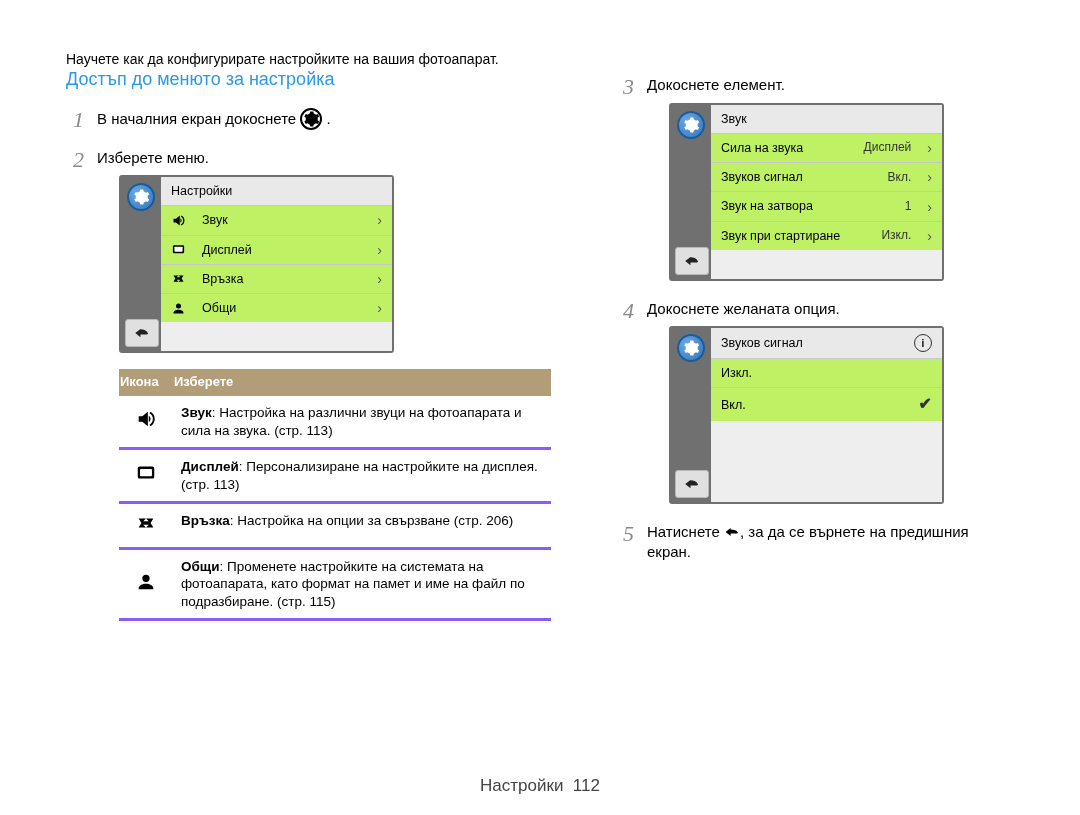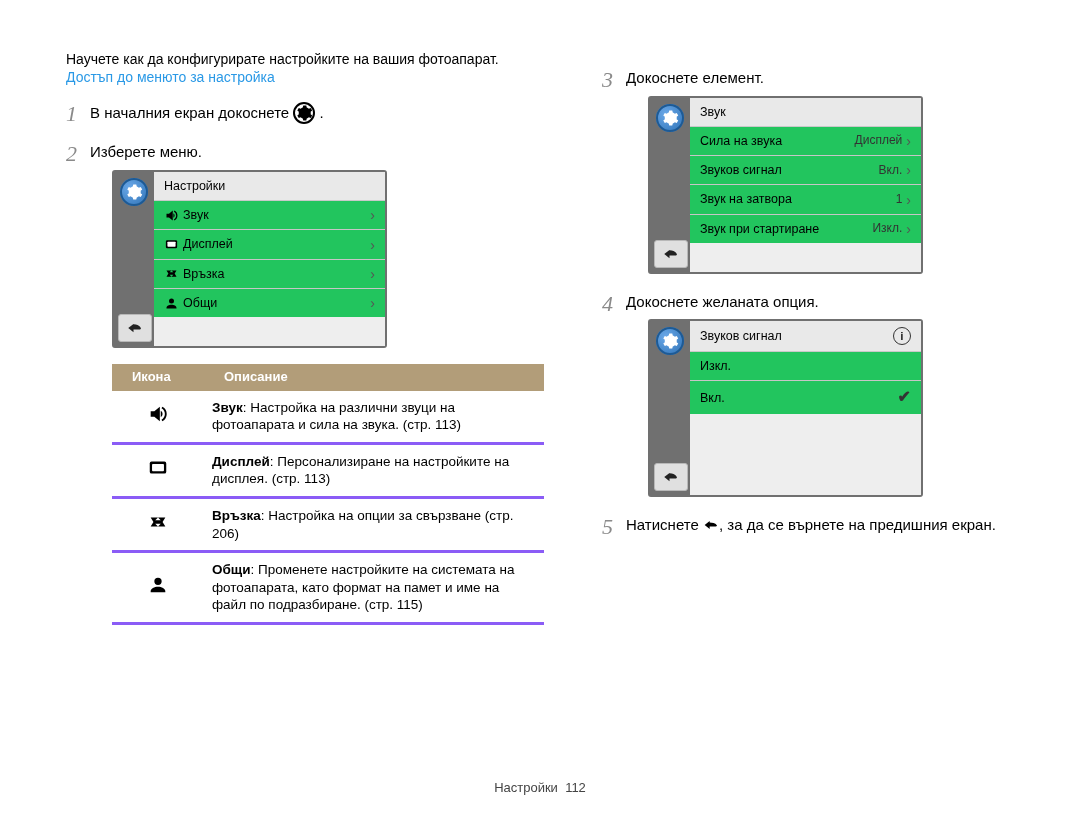--- a/index.html
+++ b/index.html
@@ -28,28 +28,28 @@
   .subtitle {
     font-size: 14px;
   }
   .columns {
     display: flex;
     gap: 58px;
   }
   .col { flex: 1; }
   h2.section {
     color: #2a99e6;
-    font-size: 14px;
+    font-size: 18px;
     font-weight: normal;
     margin: 0 0 16px 0;
   }
   ol.steps {
     list-style: none;
     padding: 0;
-    margin: 0;
+    margin: 7px;
     counter-reset: step;
   }
   ol.steps > li {
     counter-increment: step;
     position: relative;
     padding-left: 24px;
     margin-bottom: 18px;
     font-size: 15px;
   }
   ol.steps > li::before {
@@ -101,27 +101,27 @@
   .ms-body .hdr {
     background: #e9e9e9;
     font-size: 12.5px;
     padding: 6px 10px;
     border-bottom: 1px solid #c9c9c9;
     display: flex;
     justify-content: space-between;
     align-items: center;
   }
   .ms-body .row {
-    background: #22c55e;
+    background: #bef264;
     border-bottom: 1px solid #c6c6c6;
     font-size: 12.5px;
     padding: 6px 10px 6px 10px;
     display: flex;
     align-items: center;
-    gap: 4px;
+    gap: 16px;
   }
   .ms-body .row:last-child { border-bottom: none; }
   .ms-body .row .label { flex: 1; }
   .ms-body .row .val { color: #333; font-size: 12px; }
   .ms-body .row .chev { color: #555; font-size: 14px; line-height: 1; }
   .ms-body .row .chk { font-size: 16px; font-weight: bold; color: #333; }
 
   .ms-body .info-btn {
     width: 16px; height: 16px;
     border-radius: 50%;
@@ -173,42 +173,42 @@
     width: 432px;
     border-collapse: collapse;
     font-size: 13.5px;
     margin-left: 22px;
   }
   table.desc th {
     background: #b29d79;
     color: #fff;
     font-weight: bold;
     text-align: left;
-    padding: 5px 20px;
+    padding: 5px 1px;
     font-size: 13px;
   }
   table.desc th:first-child { width: 52px; }
   table.desc td {
     border-bottom: 3px solid #8b5cf6;
     padding: 8px 8px;
     vertical-align: top;
   }
   table.desc td.ic {
     text-align: center;
     vertical-align: middle;
   }
   table.desc td.ic .row-icon { width: 22px; height: 22px; }
   table.desc td.ic .row-icon svg { width: 22px; height: 22px; }
 
   .footer {
     position: absolute;
     left: 0; right: 0;
     bottom: 18px;
     text-align: center;
-    font-size: 13px;
+    font-size: 17px;
     color: #444;
   }
 </style>
 </head>
 <body>
 
 <div class="page">
   <div class="subtitle">Научете как да конфигурирате настройките на вашия фотоапарат.</div>
 
   <div class="columns">
@@ -284,21 +284,21 @@
                   <span class="chev">›</span>
                 </div>
               </div>
           </div>
 
           
           <table class="desc">
             <thead>
               <tr>
                 <th>Икона</th>
-                <th>Описание</th>
+                <th>Изберете</th>
               </tr>
             </thead>
             <tbody id="desc-body">
                 <tr>
                   <td class="ic"><span class="row-icon">
                       <svg viewBox="0 0 24 24">
                         <path fill="#000" d="M4 9v6h4l6 5V4L8 9H4zm13 3a4 4 0 0 0-2-3.5v7A4 4 0 0 0 17 12zm2.5 0c0 2.7-1.5 5-3.7 6.2l1 1.7A9 9 0 0 0 21.5 12 9 9 0 0 0 16.8 4l-1 1.7A7.2 7.2 0 0 1 19.5 12z"></path>
                       </svg>
                     </span></td>
                   <td><b>Звук</b><span>: Настройка на различни звуци на фотоапарата и сила на звука. (стр. 113)</span></td>

